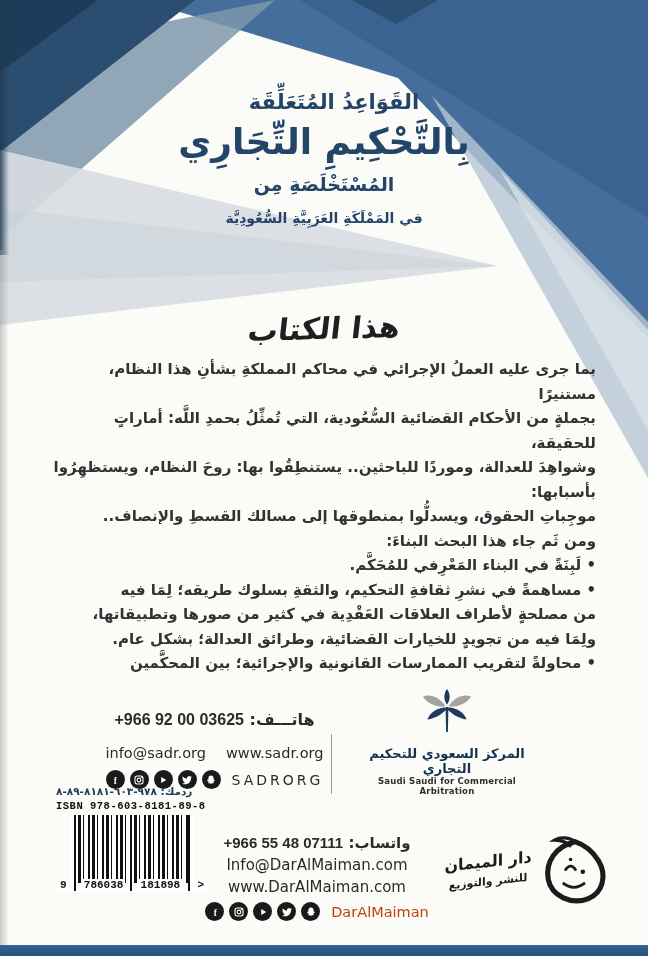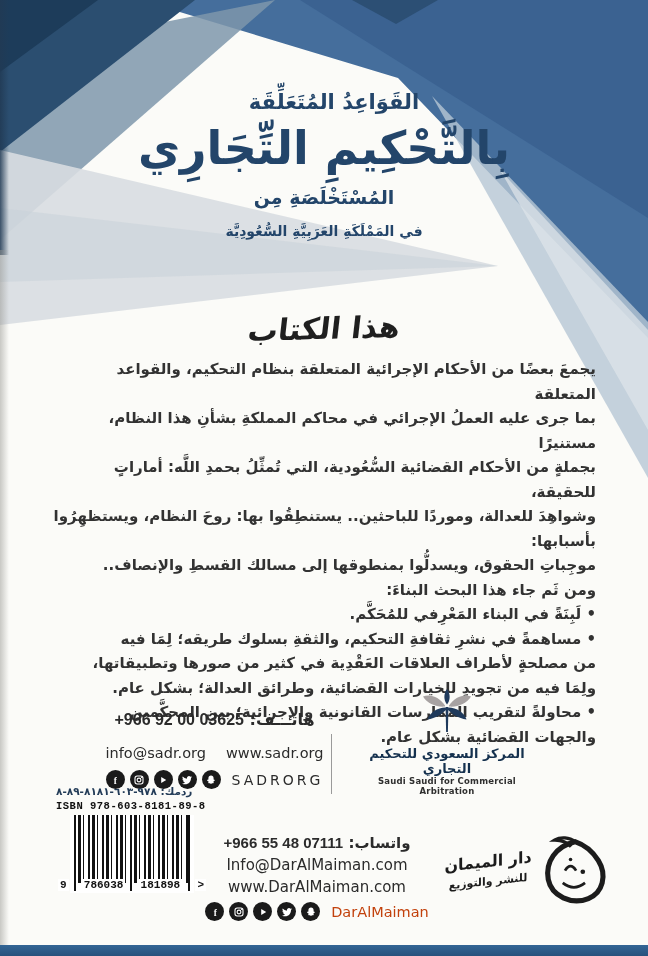--- a/index.html
+++ b/index.html
@@ -23,21 +23,21 @@
   .s-pale-right2{background:#dfe5ea;clip-path:polygon(500px 170px,648px 330px,648px 430px);opacity:.7;}
   .left-edge-top{position:absolute;left:0;top:0;width:9px;height:255px;
     background:linear-gradient(90deg,rgba(33,58,84,.85),rgba(33,58,84,0));}
   .left-edge{position:absolute;left:0;top:250px;width:9px;height:706px;
     background:linear-gradient(90deg,rgba(150,150,145,.5),rgba(150,150,145,0));}
   .bottom-bar{position:absolute;left:0;bottom:0;width:648px;height:11px;
     background:linear-gradient(#336595,#27517c);z-index:3;}
   
   .title-block{position:absolute;top:90px;left:0;width:648px;text-align:center;z-index:2;color:#23456a;direction:rtl;}
   .t1{font-size:21px;font-weight:bold;padding-left:20px;}
-  .t2{font-size:46px;font-weight:bold;margin-top:7px;}
+  .t2{font-size:36px;font-weight:bold;margin-top:7px;}
   .t3{font-size:19px;font-weight:bold;margin-top:11px;}
   .t4{font-size:36px;font-weight:bold;margin-top:9px;}
   .t5{font-size:14px;font-weight:bold;margin-top:15px;}
   .callig{position:absolute;top:311px;left:0;width:648px;text-align:center;z-index:2;
     font-size:30px;font-weight:bold;color:#1f1f1f;transform:skewX(-8deg) rotate(-1.5deg);}
   
   .body-text{position:absolute;top:357px;right:52px;width:545px;z-index:2;
     direction:rtl;text-align:right;color:#323232;font-size:15px;font-weight:bold;line-height:24.5px;}
   
   .contact{position:absolute;top:710px;left:92px;width:245px;z-index:2;text-align:center;color:#2b2b2b;}
@@ -99,33 +99,31 @@
   <div class="title-block">
     <div class="t1">القَوَاعِدُ المُتَعَلِّقَة</div>
     <div class="t2">بِالتَّحْكِيمِ التِّجَارِي</div>
     <div class="t3">المُسْتَخْلَصَةِ مِن</div>
     <div class="t5">في المَمْلَكَةِ العَرَبِيَّةِ السُّعُودِيَّة</div>
   </div>
 
   <div class="callig">هذا الكتاب</div>
 
   <div class="body-text">
-    <div>يجمعَ بعضًا من الأحكام الإجرائية المتعلقة بنظام التحكيم، والقواعد المتعلقة</div>
     <div>بما جرى عليه العملُ الإجرائي في محاكم المملكةِ بشأنِ هذا النظام، مستنيرًا</div>
     <div>بجملةٍ من الأحكام القضائية السُّعُودية، التي تُمثِّلُ بحمدِ اللَّه: أماراتٍ للحقيقة،</div>
     <div>وشواهِدَ للعدالة، وموردًا للباحثين.. يستنطِقُوا بها: روحَ النظام، ويستظهِرُوا</div>
     <div>بأسبابها:</div>
     <div>موجِباتِ الحقوق، ويسدلُّوا بمنطوقها إلى مسالك القسطِ والإنصاف..</div>
     <div>ومن ثَم جاء هذا البحث البناءَ:</div>
     <div>• لَبِنَةً في البناء المَعْرِفي للمُحَكَّم.</div>
     <div>• مساهمةً في نشرِ ثقافةِ التحكيم، والثقةِ بسلوك طريقه؛ لِمَا فيه</div>
     <div>من مصلحةٍ لأطراف العلاقات العَقْدِية في كثير من صورها وتطبيقاتها،</div>
     <div>ولِمَا فيه من تجويدٍ للخيارات القضائية، وطرائق العدالة؛ بشكل عام.</div>
     <div>• محاولةً لتقريب الممارسات القانونية والإجرائية؛ بين المحكَّمين</div>
-    <div>والجهات القضائية بشكل عام.</div>
   </div>
 
   <div class="contact">
     <div class="phone-row">
       <span>هاتـــف:</span>
       <span class="num" dir="ltr">+966 92 00 03625</span>
     </div>
     <div class="email-row">
       <span>info@sadr.org</span>
       <span>www.sadr.org</span>

